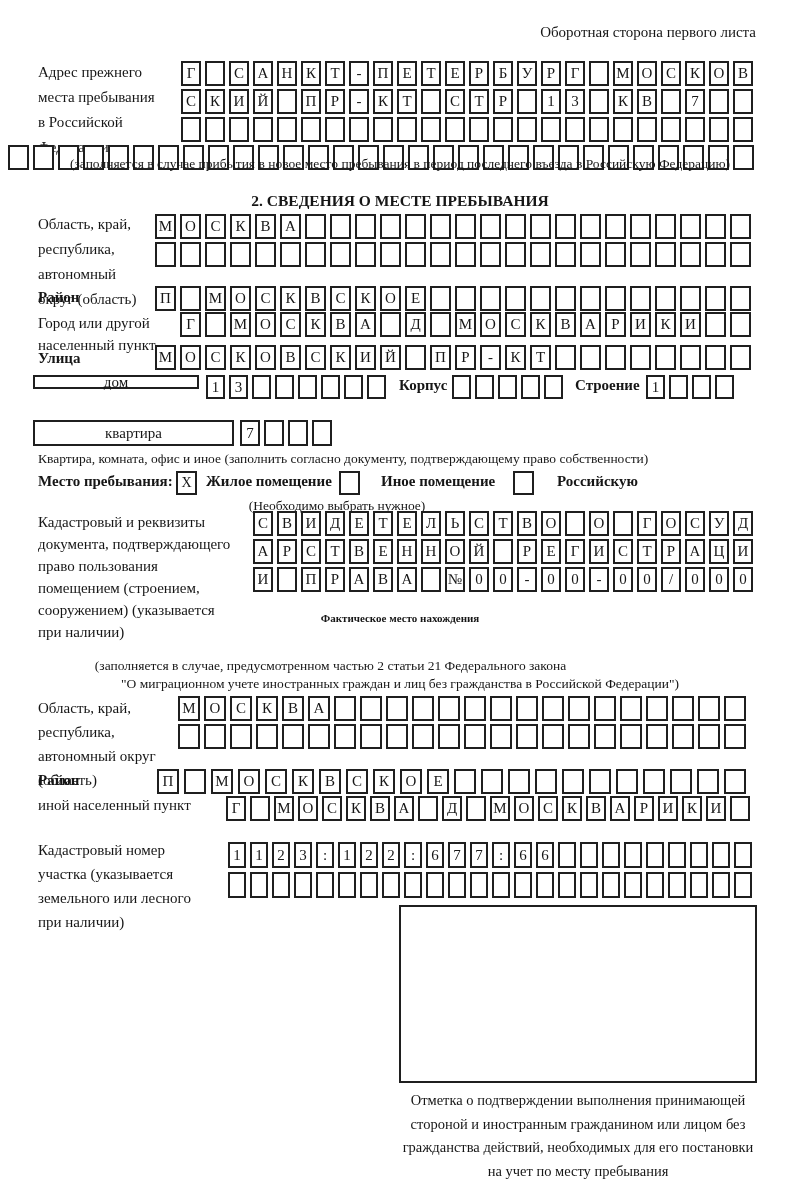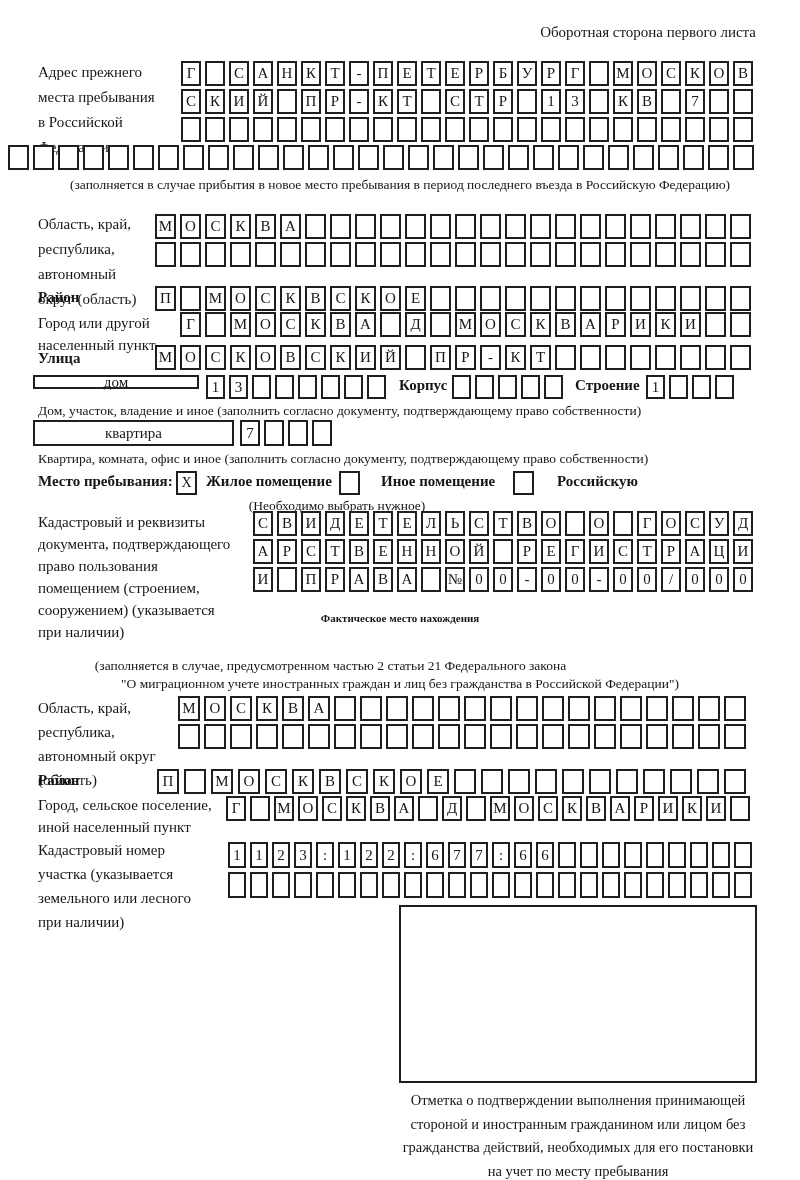--- a/index.html
+++ b/index.html
@@ -154,22 +154,23 @@
       <div class="cell"></div>
       <div class="cell"></div>
       <div class="cell"></div>
       <div class="cell"></div>
       <div class="cell"></div>
       <div class="cell"></div>
       <div class="cell"></div>
       <div class="cell"></div>
       <div class="cell"></div>
     </div>
-  <div class="note center" style="left:0; top:177px; width:800px">(заполняется в случае прибытия в новое место пребывания в период последнего въезда в Российскую Федерацию)</div>
-
+  <div class="note center" style="left:0; top:156px; width:800px">(заполняется в случае прибытия в новое место пребывания в период последнего въезда в Российскую Федерацию)</div>
+
+  <div class="title" style="left:0; top:192px; width:800px">2. СВЕДЕНИЯ О МЕСТЕ ПРЕБЫВАНИЯ</div>
 
   <div class="lbl" style="left:38px; top:212px; width:130px">
       <div>Область, край,</div>
       <div>республика,</div>
       <div>автономный</div>
       <div>округ (область)</div>
     </div>
   <div class="cellrow p25" style="left:155px; top:214px">
       <div class="cell">М</div>
       <div class="cell">О</div>
@@ -328,21 +329,20 @@
       <div class="cell"></div>
       <div class="cell"></div>
     </div>
   <div class="one" style="left:575px; top:377px">Строение</div>
   <div class="cellrow p23" style="left:646px; top:375px">
       <div class="cell">1</div>
       <div class="cell"></div>
       <div class="cell"></div>
       <div class="cell"></div>
     </div>
-  <div class="note" style="left:38px; top:403px">Дом, участок, владение и иное (заполнить согласно документу, подтверждающему право собственности)</div>
 
   <div class="bigbox" style="left:33px; top:420px; width:201px; height:26px">квартира</div>
   <div class="cellrow h26" style="left:240px; top:420px">
       <div class="cell">7</div>
       <div class="cell"></div>
       <div class="cell"></div>
       <div class="cell"></div>
     </div>
   <div class="note" style="left:38px; top:451px">Квартира, комната, офис и иное (заполнить согласно документу, подтверждающему право собственности)</div>
 
@@ -518,21 +518,20 @@
       <div class="cell"></div>
       <div class="cell"></div>
       <div class="cell"></div>
       <div class="cell"></div>
       <div class="cell"></div>
       <div class="cell"></div>
       <div class="cell"></div>
     </div>
 
   <div class="lbl lh22" style="left:38px; top:794px; width:190px">
-      <div>Город, сельское поселение,</div>
       <div>иной населенный пункт</div>
     </div>
   <div class="cellrow" style="left:226px; top:796px">
       <div class="cell">Г</div>
       <div class="cell"></div>
       <div class="cell">М</div>
       <div class="cell">О</div>
       <div class="cell">С</div>
       <div class="cell">К</div>
       <div class="cell">В</div>

